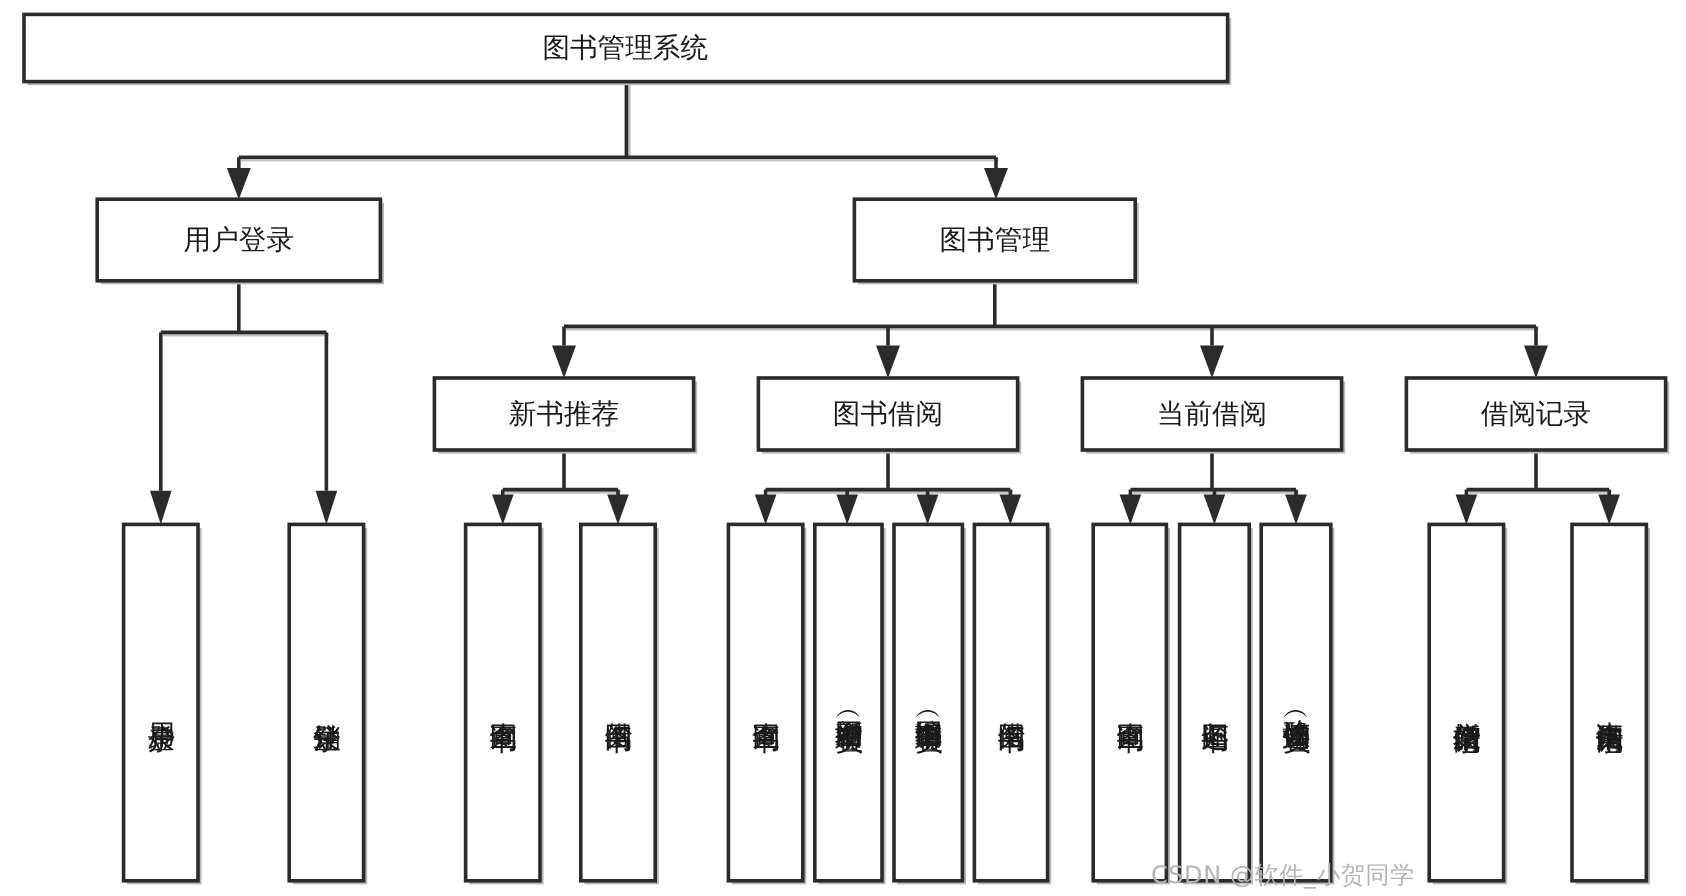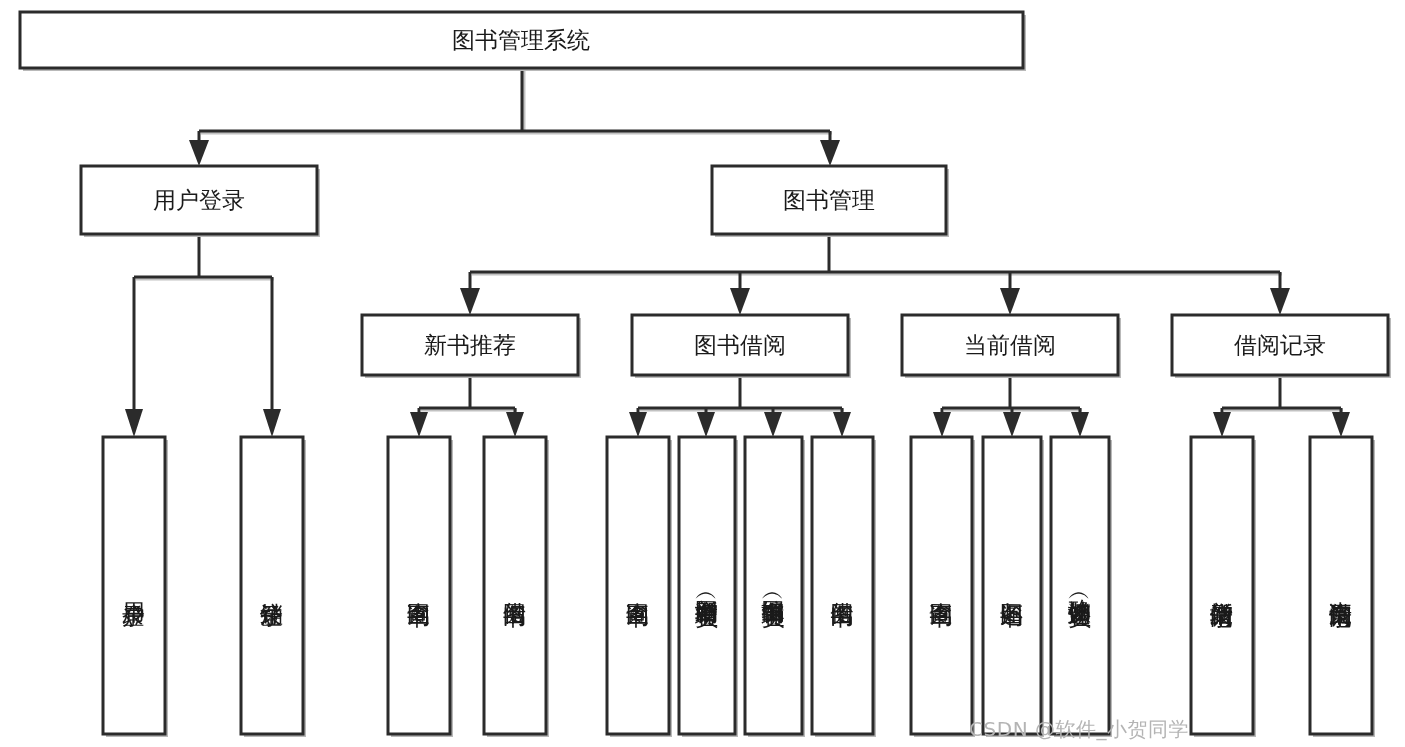--- a/index.html
+++ b/index.html
@@ -71,21 +71,21 @@
     align-items: center;
     justify-content: center;
     text-align: center;
     writing-mode: vertical-rl;
     text-orientation: upright;
     letter-spacing: 1px;
     white-space: nowrap;
   }
   .watermark {
     position: absolute;
-    right: 14px;
+    right: 24px;
     bottom: 4px;
     font-family: "DejaVu Sans", "Liberation Sans", sans-serif;
     font-size: 20px;
     color: #b4b4b4;
     letter-spacing: 0.5px;
     user-select: none;
     pointer-events: none;
   }
 </style>
 </head>

